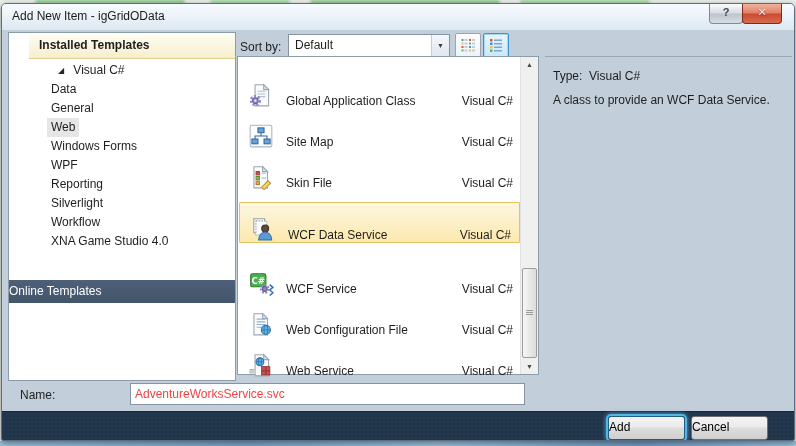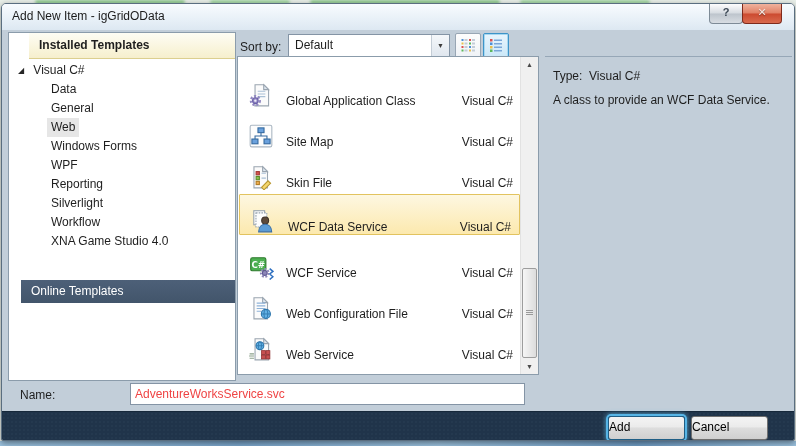--- a/index.html
+++ b/index.html
@@ -23,27 +23,27 @@
     background:linear-gradient(#f0b29d,#e08066 48%,#cc4a30 52%,#d96a4e);}
 
   .content{position:absolute;left:0;top:26px;right:0;bottom:0;background:#c2ced9;}
 
   
   .sidebar{position:absolute;left:6px;top:2px;width:226px;height:347px;background:#ffffff;
     border:1px solid #8b9cab;}
   .inst-header{height:25px;line-height:25px;font-weight:bold;padding-left:10px;
     background:linear-gradient(#fefdf4,#f6efcd);border-bottom:1px solid #dccf8f;margin-left:20px;}
   .tree{padding-top:2px;}
-  .tree-root{height:19px;line-height:19px;padding-left:9px;cursor:default;}
+  .tree-root{height:19px;line-height:19px;padding-left:9px;cursor:default;margin-left:40px;}
   .expander{display:inline-block;width:12px;font-size:8px;color:#262626;vertical-align:1px;}
   .tree-item{height:19px;line-height:19px;padding-left:38px;cursor:default;}
   .tree-item .lbl{display:inline-block;padding:0 4px;}
   .tree-item.sel .lbl{background:#e6e6e6;}
-  .online-header{position:absolute;left:12px;top:247px;right:0;height:23px;line-height:23px;
-    color:#ffffff;padding-left:10px;background:linear-gradient(#4d6078,#42556b);}
+  .online-header{position:absolute;left:0;top:247px;right:0;height:23px;line-height:23px;
+    color:#ffffff;background:linear-gradient(#4d6078,#42556b);}
 
   
   .sort-label{position:absolute;left:238px;top:10px;}
   .dropdown{position:absolute;left:286px;top:4px;width:160px;height:22px;background:#ffffff;
     border:1px solid #8494a5;}
   .dd-val{position:absolute;left:6px;top:0;line-height:21px;}
   .dd-btn{position:absolute;right:0;top:0;width:17px;height:100%;
     background:linear-gradient(#f4f7fa,#dfe6ee);border-left:1px solid #c4cdd6;
     text-align:center;}
   .dd-arr{font-size:7px;line-height:21px;color:#3b3b3b;}
@@ -63,21 +63,21 @@
 
   
   .listpanel{position:absolute;left:235px;top:26px;width:302px;height:319px;background:#ffffff;
     border:1px solid #8b9cab;box-sizing:border-box;}
   .rows{position:absolute;left:0;top:0;right:17px;bottom:0;padding-top:10px;}
   .row{height:41px;display:flex;align-items:flex-end;cursor:default;}
   .row .t-icon{width:26px;height:26px;margin-left:10px;flex:none;}
   .row .t-name{margin-left:12px;white-space:nowrap;}
   .row .t-type{margin-left:auto;margin-right:8px;color:#1e1e1e;}
   .row.selected{background:linear-gradient(#fdf7e1,#fce9ae);border:1px solid #e2c35f;
-    height:39px;margin:4px 1px;border-radius:1px;}
+    height:39px;margin:12px 1px;border-radius:1px;}
 
   
   .vscroll{position:absolute;right:0;top:0;bottom:0;width:17px;background:#f0f0f0;border-left:1px solid #e2e2e2;}
   .sbtn{position:absolute;left:0;width:100%;height:15px;text-align:center;font-size:7px;color:#4a4a4a;line-height:15px;}
   .sbtn.up{top:0;}
   .sbtn.down{bottom:0;}
   .sthumb{position:absolute;left:1px;top:211px;width:13px;height:88px;background:linear-gradient(90deg,#f6f6f6,#dcdcdc);
     border:1px solid #9d9d9d;border-radius:2px;}
   .grip{position:absolute;left:3px;top:41px;width:7px;height:5px;
     background:repeating-linear-gradient(to bottom,#9a9a9a 0,#9a9a9a 1px,transparent 1px,transparent 2px);}

